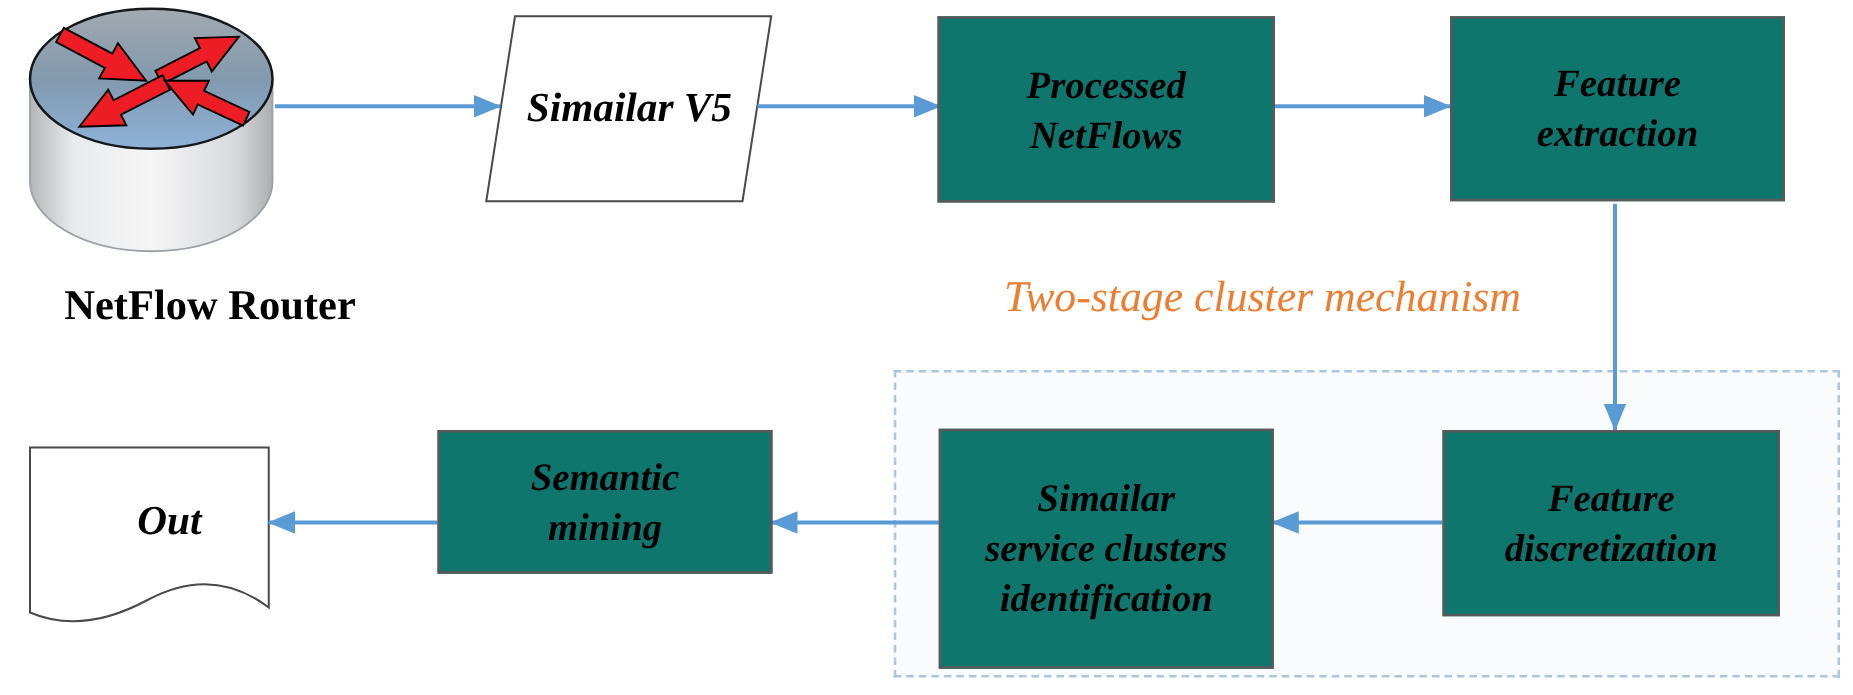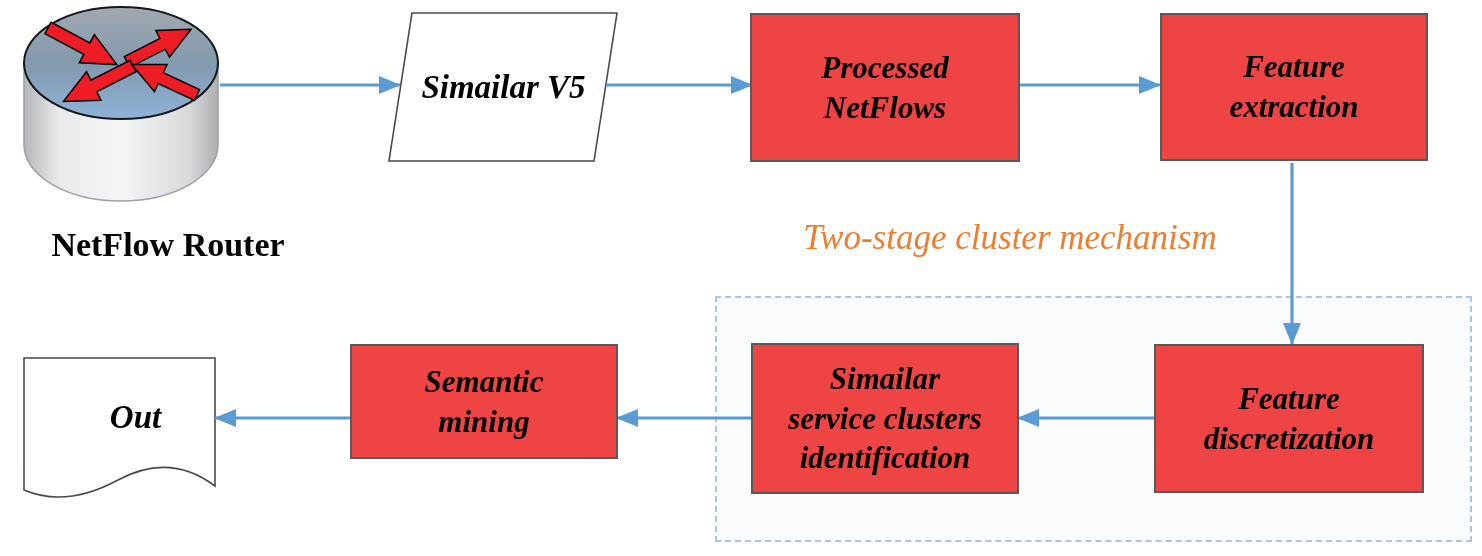--- a/index.html
+++ b/index.html
@@ -22,38 +22,38 @@
     position: absolute;
     left: 715px; top: 296px;
     width: 757px; height: 246px;
     border: 2px dashed var(--dashed-border, #A9C7E2);
     background: rgba(91,155,213,0.04);
     box-sizing: border-box;
     z-index: 1;
   }
   .node {
     position: absolute;
-    background: #ef4444;
+    background: #0f766e;
     border: 2.5px solid var(--box-border, #595959);
     box-sizing: border-box;
     display: flex;
     flex-direction: column;
     align-items: center;
     justify-content: center;
     text-align: center;
     font-weight: bold;
     font-style: italic;
     font-size: 31px;
     line-height: 1.28;
     z-index: 3;
   }
   .node-processed          { left: 750px;  top: 13px;  width: 270px; height: 149px; }
   .node-feature-extraction { left: 1160px; top: 13px;  width: 268px; height: 148px; }
   .node-feature-discret    { left: 1154px; top: 344px; width: 270px; height: 149px; }
-  .node-similar            { left: 751px;  top: 343px; width: 268px; height: 151px; }
+  .node-similar            { left: 751px;  top: 343px; width: 268px; height: 192px; }
   .node-semantic           { left: 350px;  top: 344px; width: 268px; height: 115px; }
   .shape-label {
     position: absolute;
     display: flex;
     align-items: center;
     justify-content: center;
     text-align: center;
     font-weight: bold;
     font-style: italic;
     z-index: 4;

